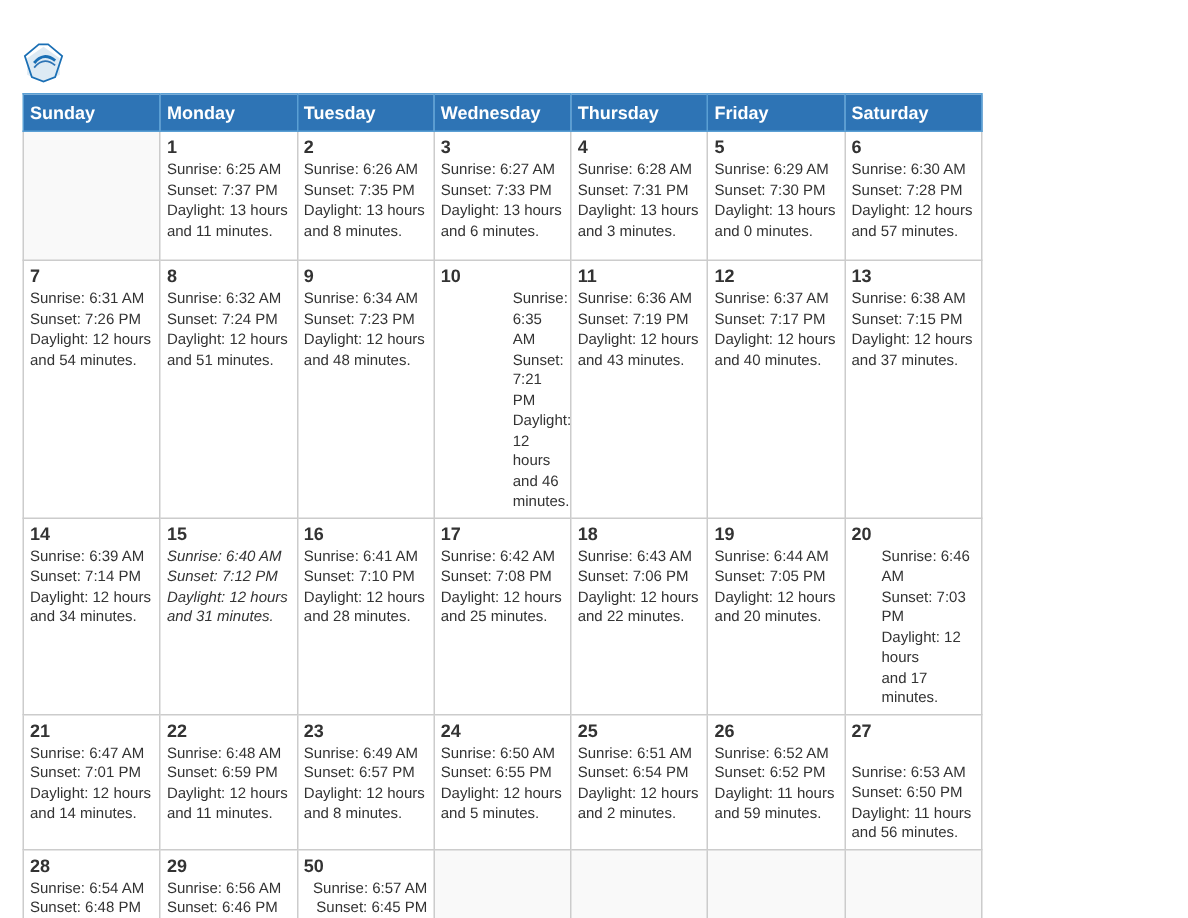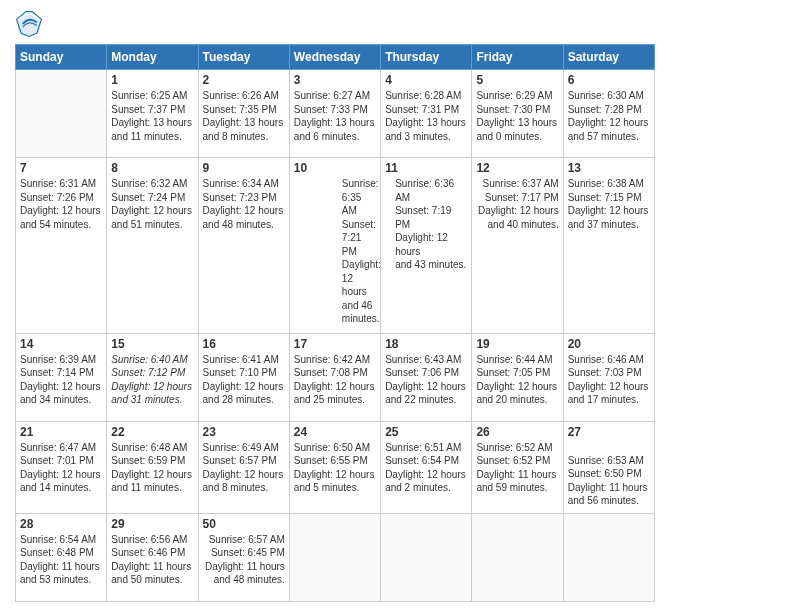--- a/index.html
+++ b/index.html
@@ -6,21 +6,21 @@
     body {
       width: 792px;
       height: 612px;
       font-family: Arial, sans-serif;
       background: #fff;
       overflow: hidden;
     }
     .page {
       width: 670px;
       height: 612px;
-      padding: 10px 15px 10px 15px;
+      padding: 28px 15px 10px 15px;
       display: flex;
       flex-direction: column;
     }
     .header {
       display: flex;
       justify-content: space-between;
       align-items: flex-start;
       margin-bottom: 6px;
     }
     .logo {
@@ -189,28 +189,28 @@
           </td>
           <td>
             <div class="day-number">10</div>
             <div class="day-info" style="white-space: pre-line; margin-left: 48px;">Sunrise: 6:35 AM
 Sunset: 7:21 PM
 Daylight: 12 hours
 and 46 minutes.</div>
           </td>
           <td>
             <div class="day-number">11</div>
-            <div class="day-info" style="white-space: pre-line; margin-left: 10px;">Sunrise: 6:36 AM
+            <div class="day-info" style="white-space: pre-line;">Sunrise: 6:36 AM
 Sunset: 7:19 PM
 Daylight: 12 hours
 and 43 minutes.</div>
           </td>
           <td>
             <div class="day-number">12</div>
-            <div class="day-info" style="white-space: pre-line; text-align: right;">Sunrise: 6:37 AM
+            <div class="day-info" style="white-space: pre-line;">Sunrise: 6:37 AM
 Sunset: 7:17 PM
 Daylight: 12 hours
 and 40 minutes.</div>
           </td>
           <td>
             <div class="day-number">13</div>
             <div class="day-info" style="white-space: pre-line;">Sunrise: 6:38 AM
 Sunset: 7:15 PM
 Daylight: 12 hours
 and 37 minutes.</div>
@@ -254,21 +254,21 @@
           </td>
           <td>
             <div class="day-number">19</div>
             <div class="day-info" style="white-space: pre-line;">Sunrise: 6:44 AM
 Sunset: 7:05 PM
 Daylight: 12 hours
 and 20 minutes.</div>
           </td>
           <td>
             <div class="day-number">20</div>
-            <div class="day-info" style="white-space: pre-line;">Sunrise: 6:46 AM
+            <div class="day-info" style="white-space: pre-line; margin-left: 20px;">Sunrise: 6:46 AM
 Sunset: 7:03 PM
 Daylight: 12 hours
 and 17 minutes.</div>
           </td>
         </tr>
         <tr>
           <td>
             <div class="day-number">21</div>
             <div class="day-info" style="white-space: pre-line;">Sunrise: 6:47 AM
 Sunset: 7:01 PM

